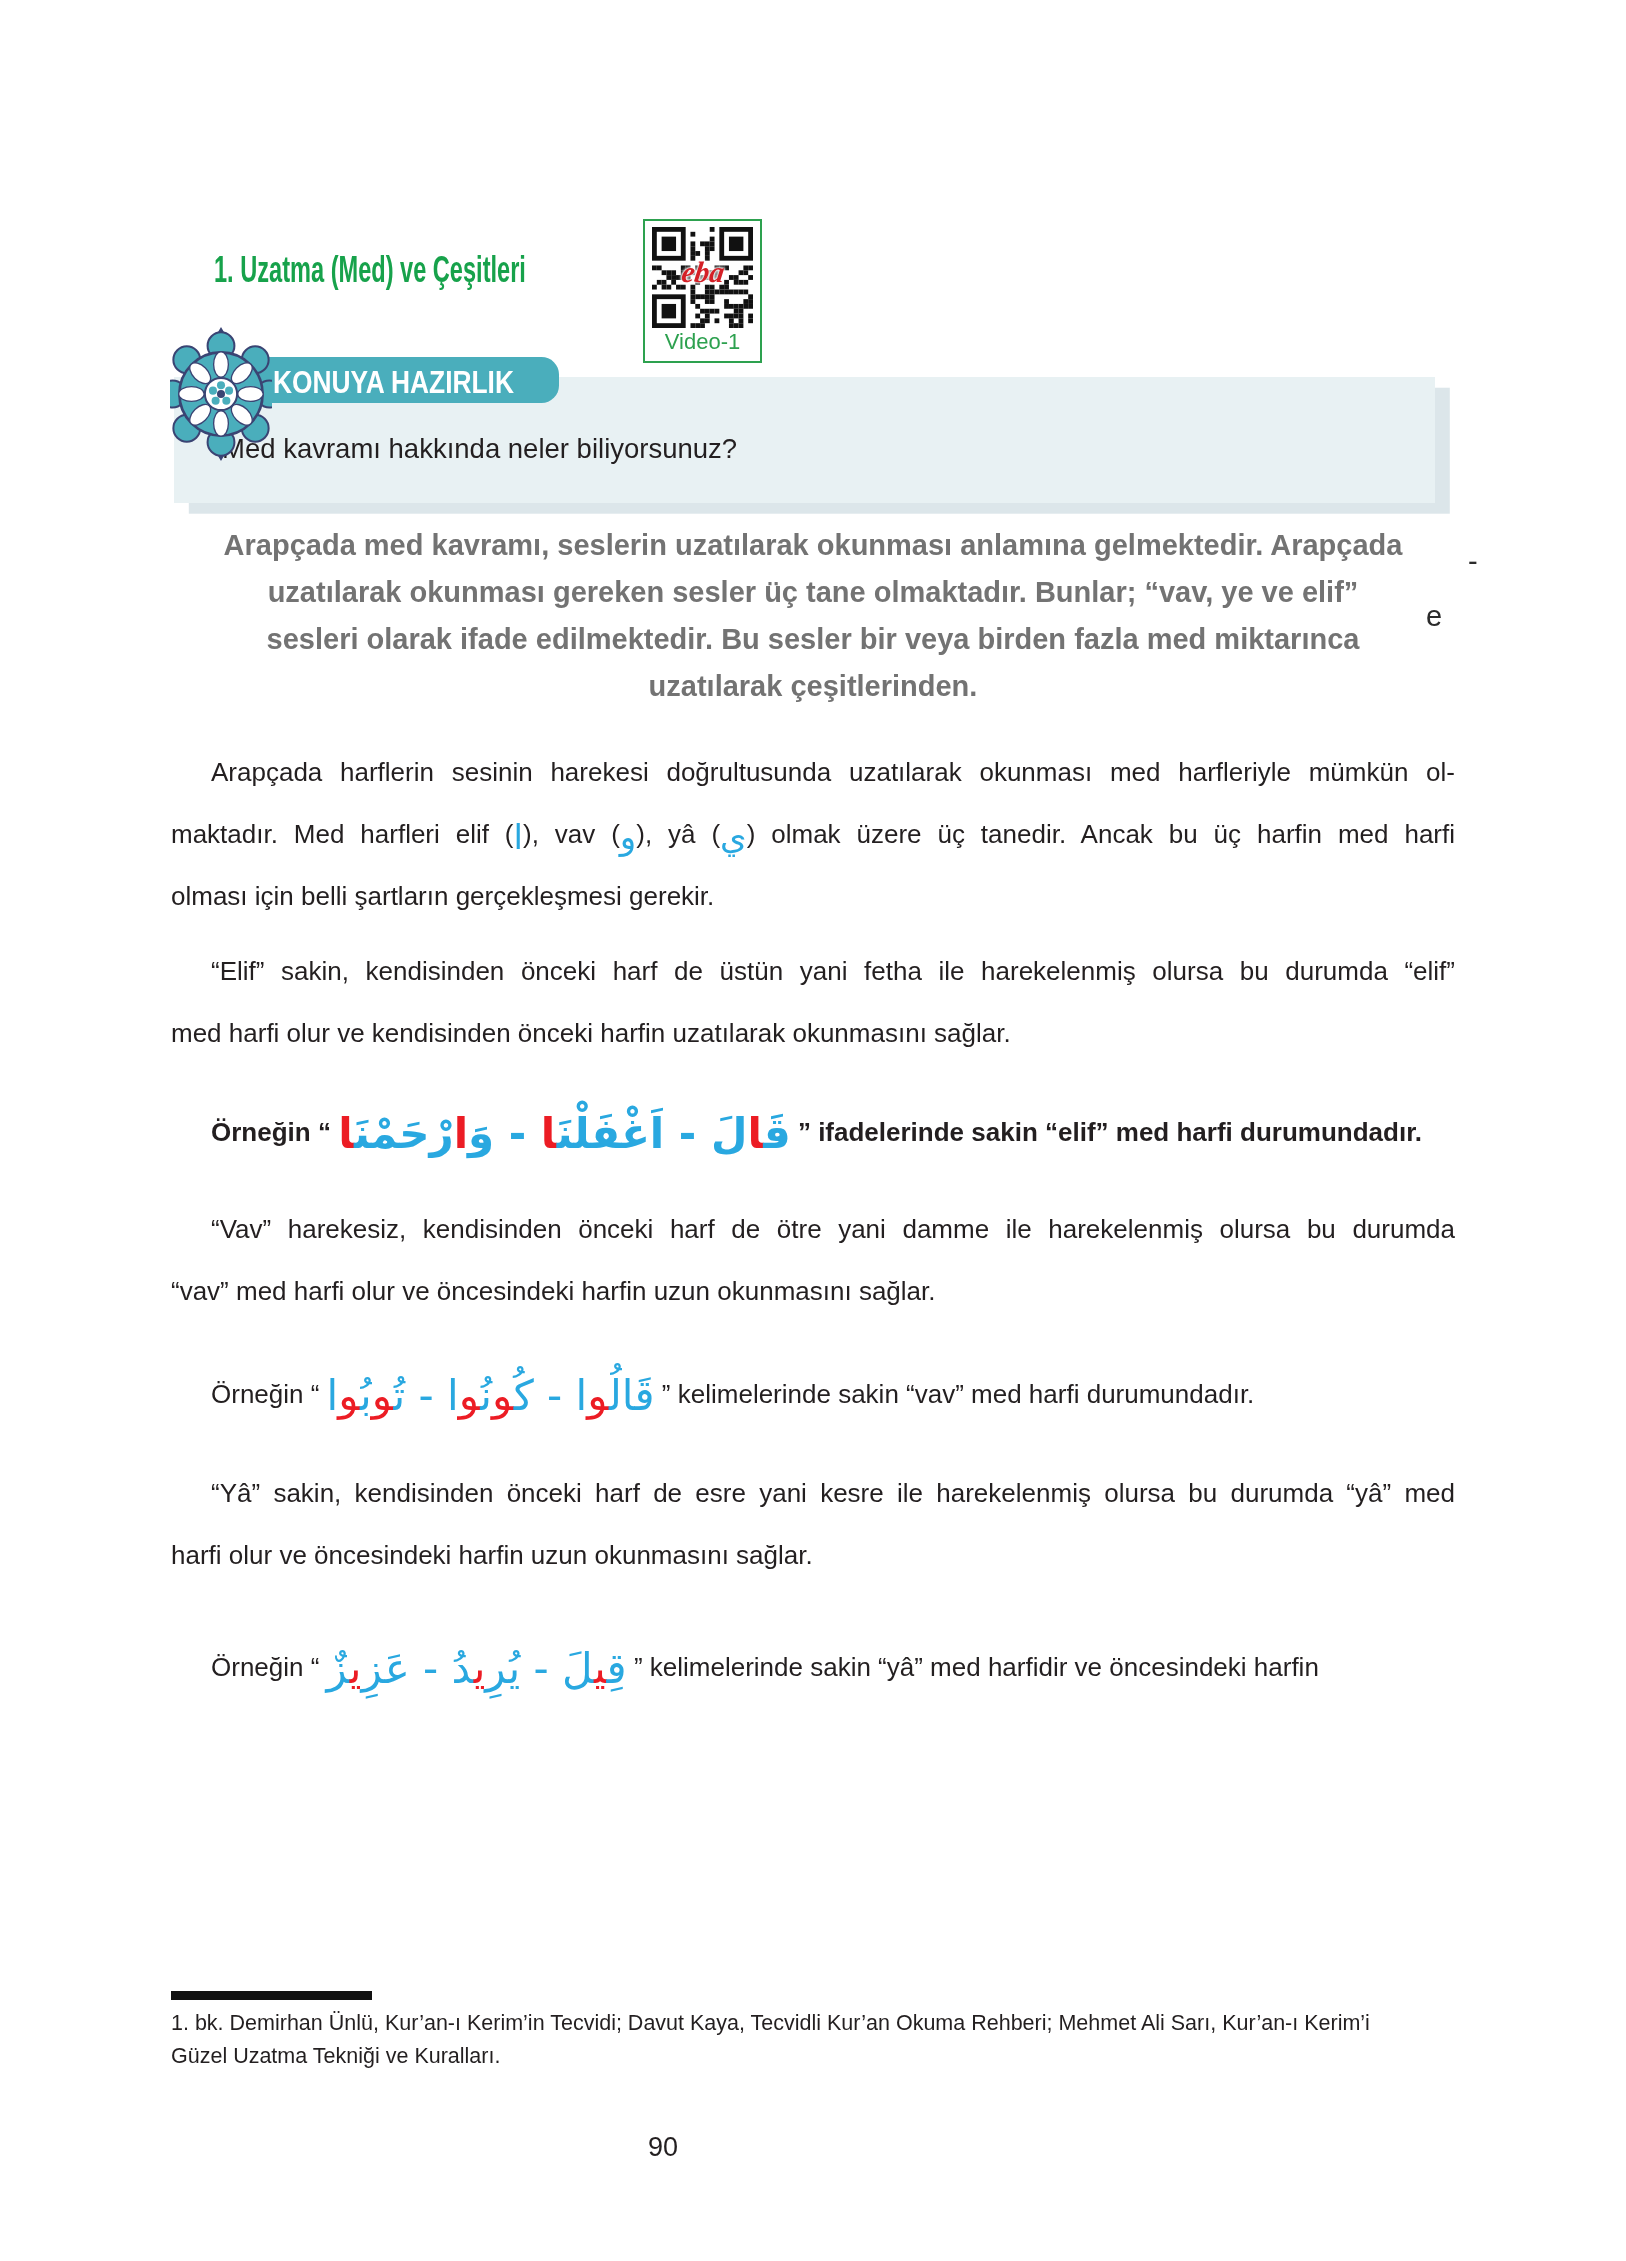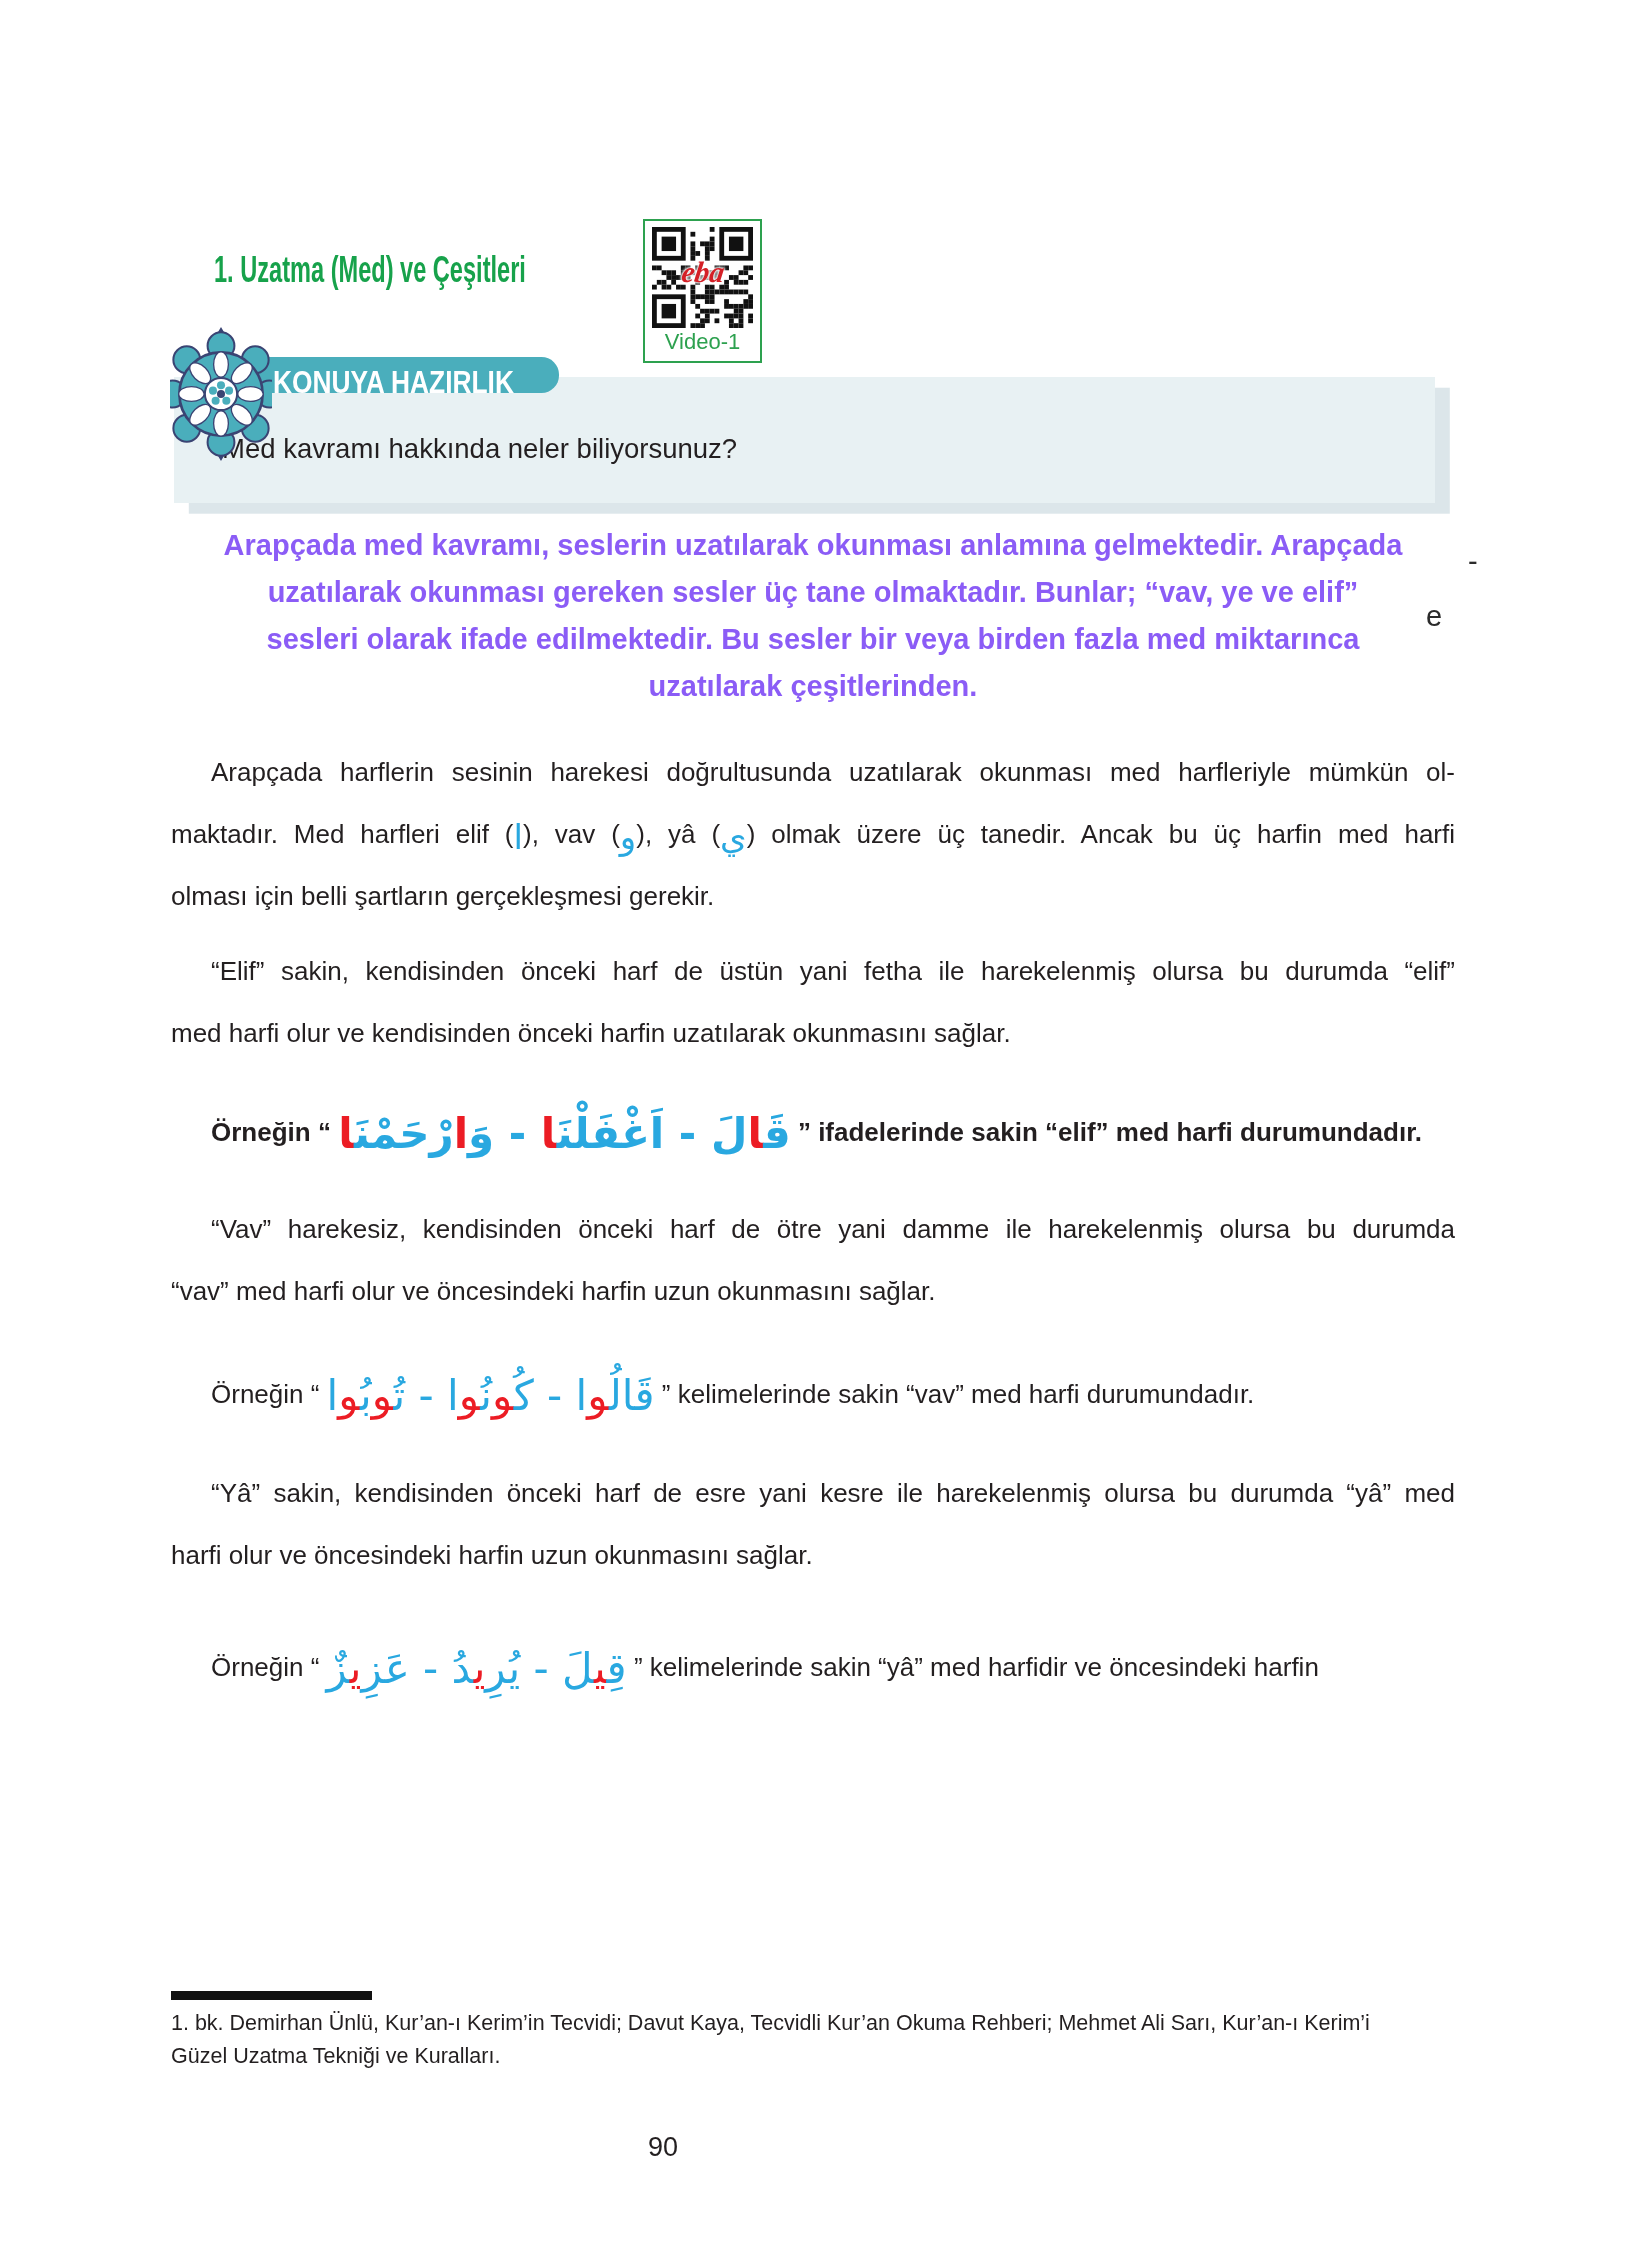--- a/index.html
+++ b/index.html
@@ -22,35 +22,35 @@
        text-shadow:0 0 2px #fff,0 0 2px #fff,0 0 3.4px #fff,0 0 4px #fff;}
   .qrcap{margin-top:1.3px;font-size:22px;color:#2DA14F;
          font-family:"Liberation Sans",sans-serif;}
 
   
   .ornament{position:absolute;left:170px;top:324px;width:102px;height:140px;}
 
   
   .panel{position:absolute;left:174px;top:377px;width:1261px;height:126px;background:#E8F1F3;
          box-shadow:14.8px 10.7px 0 #DCE6EA;}
-  .banner{position:absolute;left:227px;top:357px;width:332px;height:36px;background:#4AAEBC;
+  .banner{position:absolute;left:227px;top:357px;width:332px;height:46px;background:#4AAEBC;
           border-radius:17.5px;z-index:2;}
   .banner-t{display:inline-block;padding-left:54px;line-height:52px;font-size:31px;font-weight:bold;
             color:#ffffff;transform:scaleX(.85);transform-origin:left center;white-space:nowrap;}
   .ornament{z-index:3;}
   .question{position:absolute;left:222px;top:433px;font-size:27.5px;color:#231F20;z-index:2;}
 
   
   .block{position:absolute;left:171px;width:1284px;font-size:26px;color:#231F20;}
   .bline{line-height:62px;}
   .bline.j{text-align:justify;text-align-last:justify;}
   .bline.ind{text-indent:40px;}
 
   
-  .block.red{top:522px;color:#8b5cf6;font-weight:bold;font-size:29px;}
+  .block.red{top:522px;color:#737373;font-weight:bold;font-size:29px;}
   .block.red .bline{line-height:47px;text-align:center;text-align-last:center;text-indent:0;}
 
   .artifact{position:absolute;font-size:29px;color:#2b2b2b;z-index:1;}
   .a1{left:1468px;top:545px;}
   .a2{left:1426px;top:600px;}
 
   
   .block.example .bline{line-height:77px;white-space:nowrap;}
 
   

